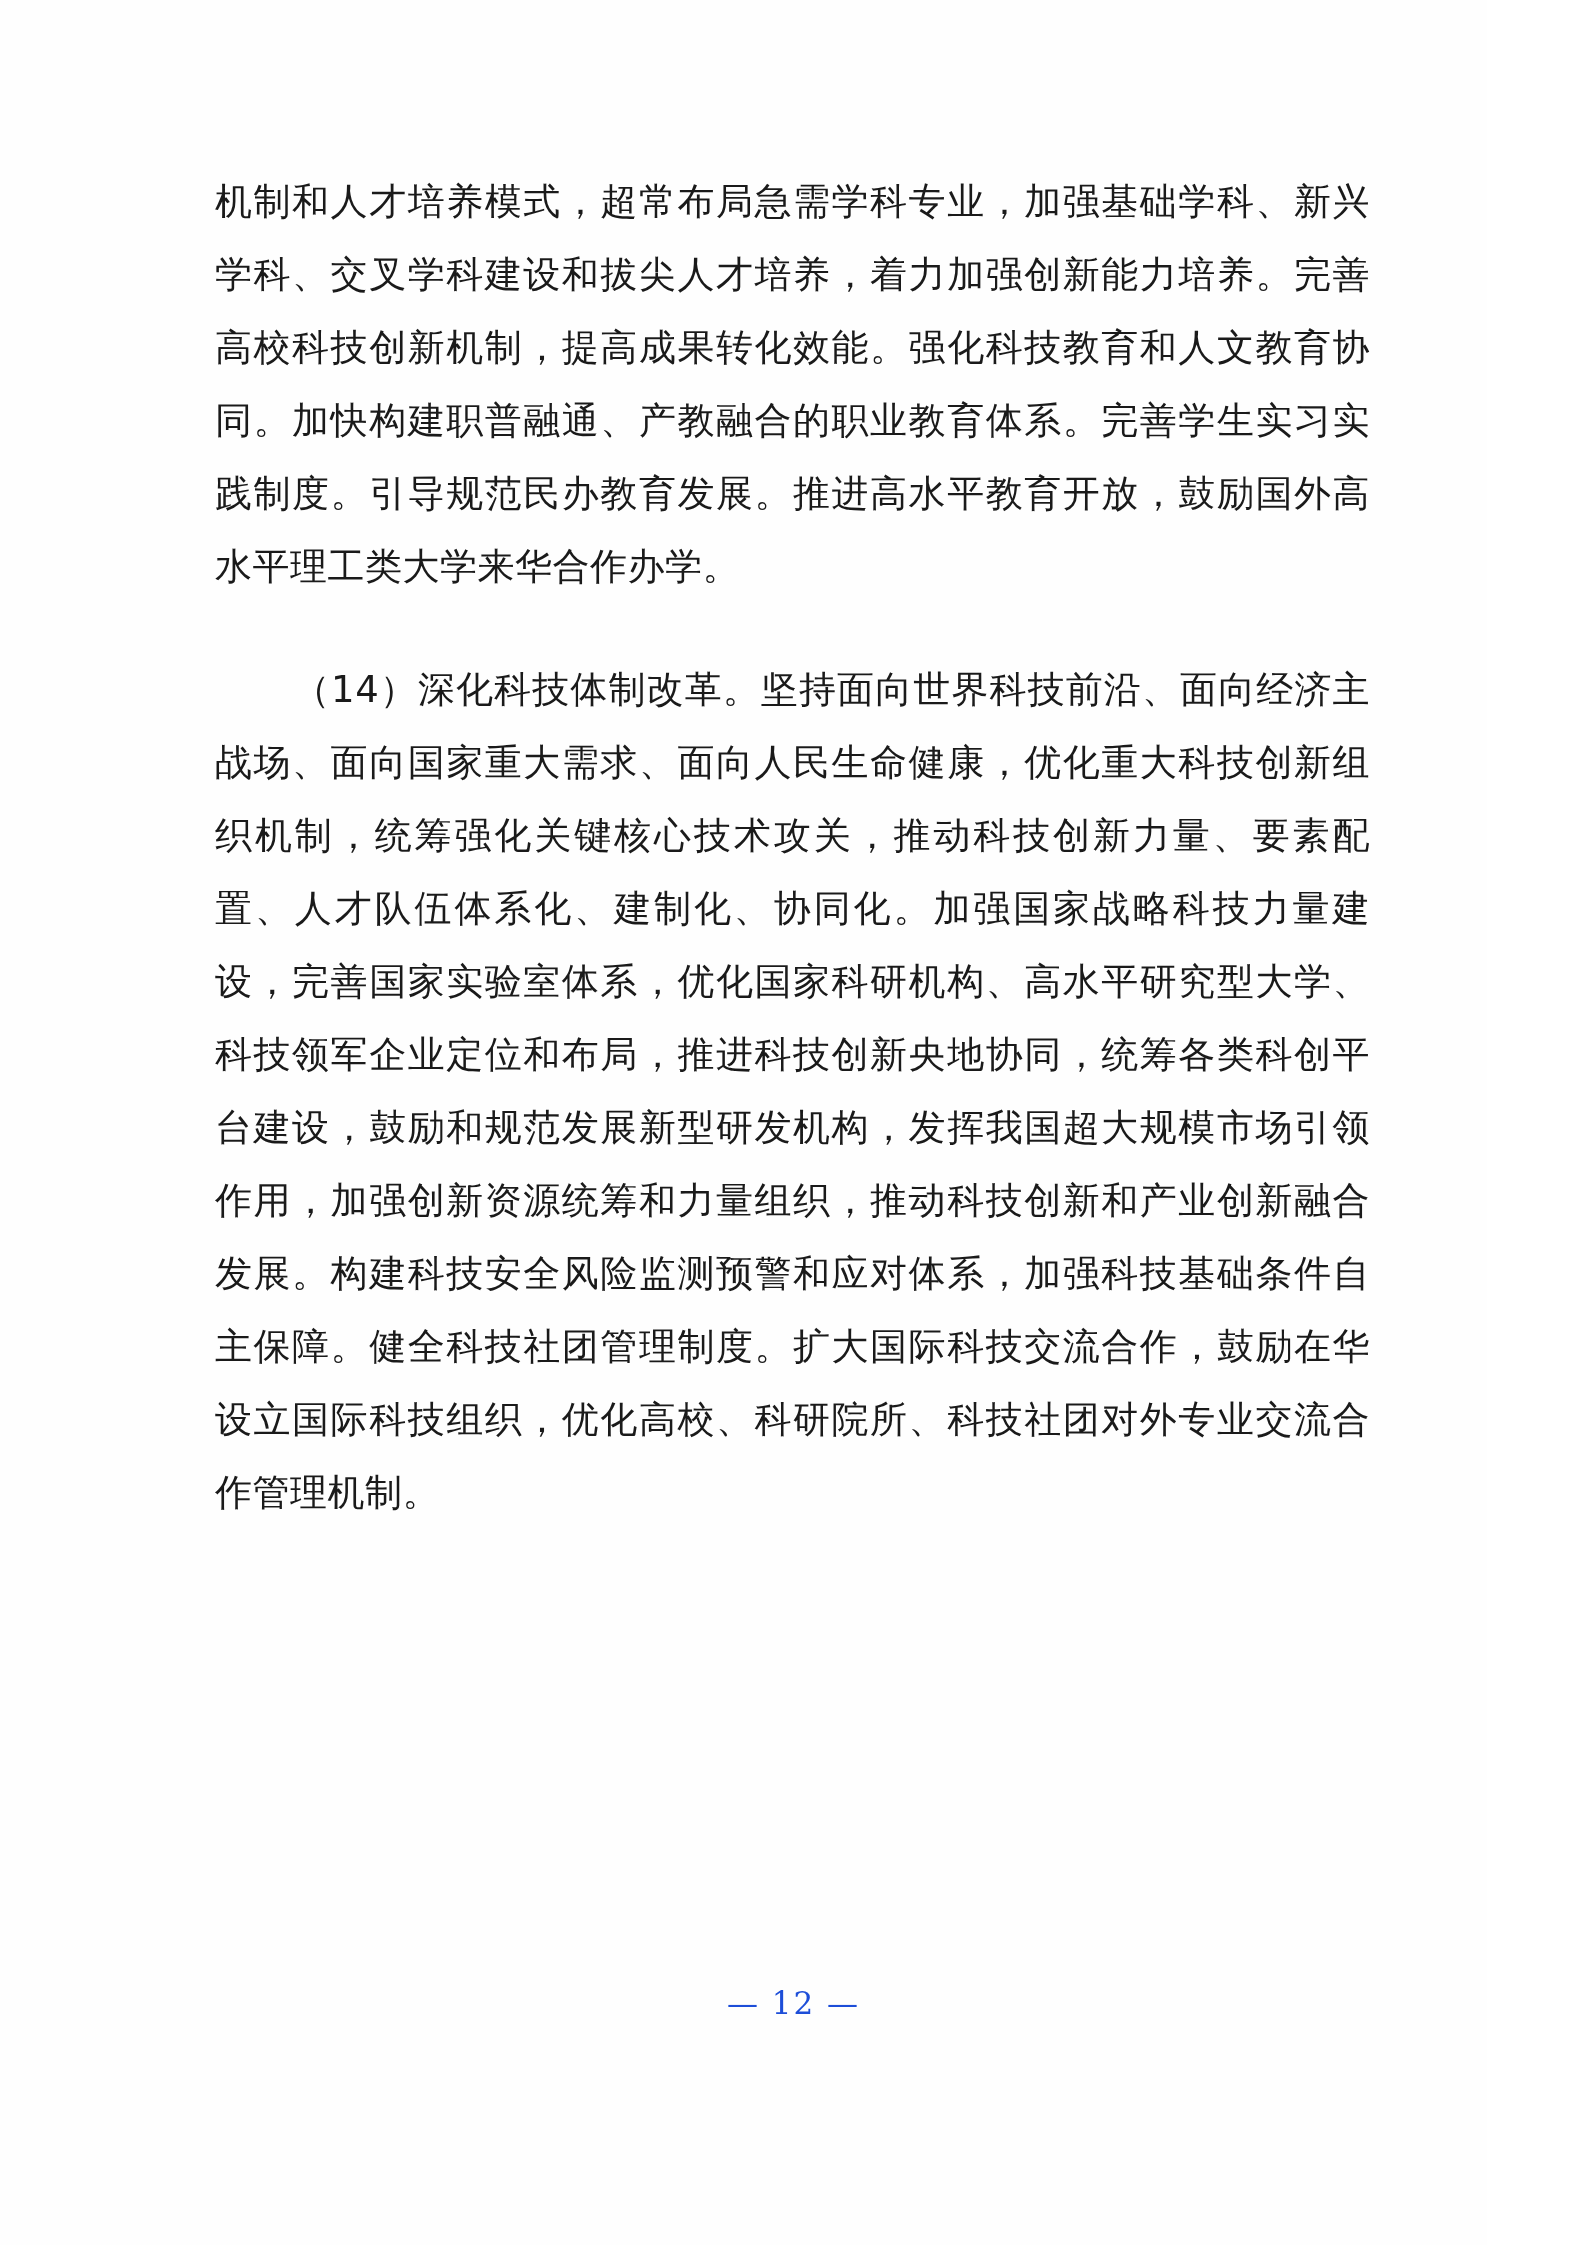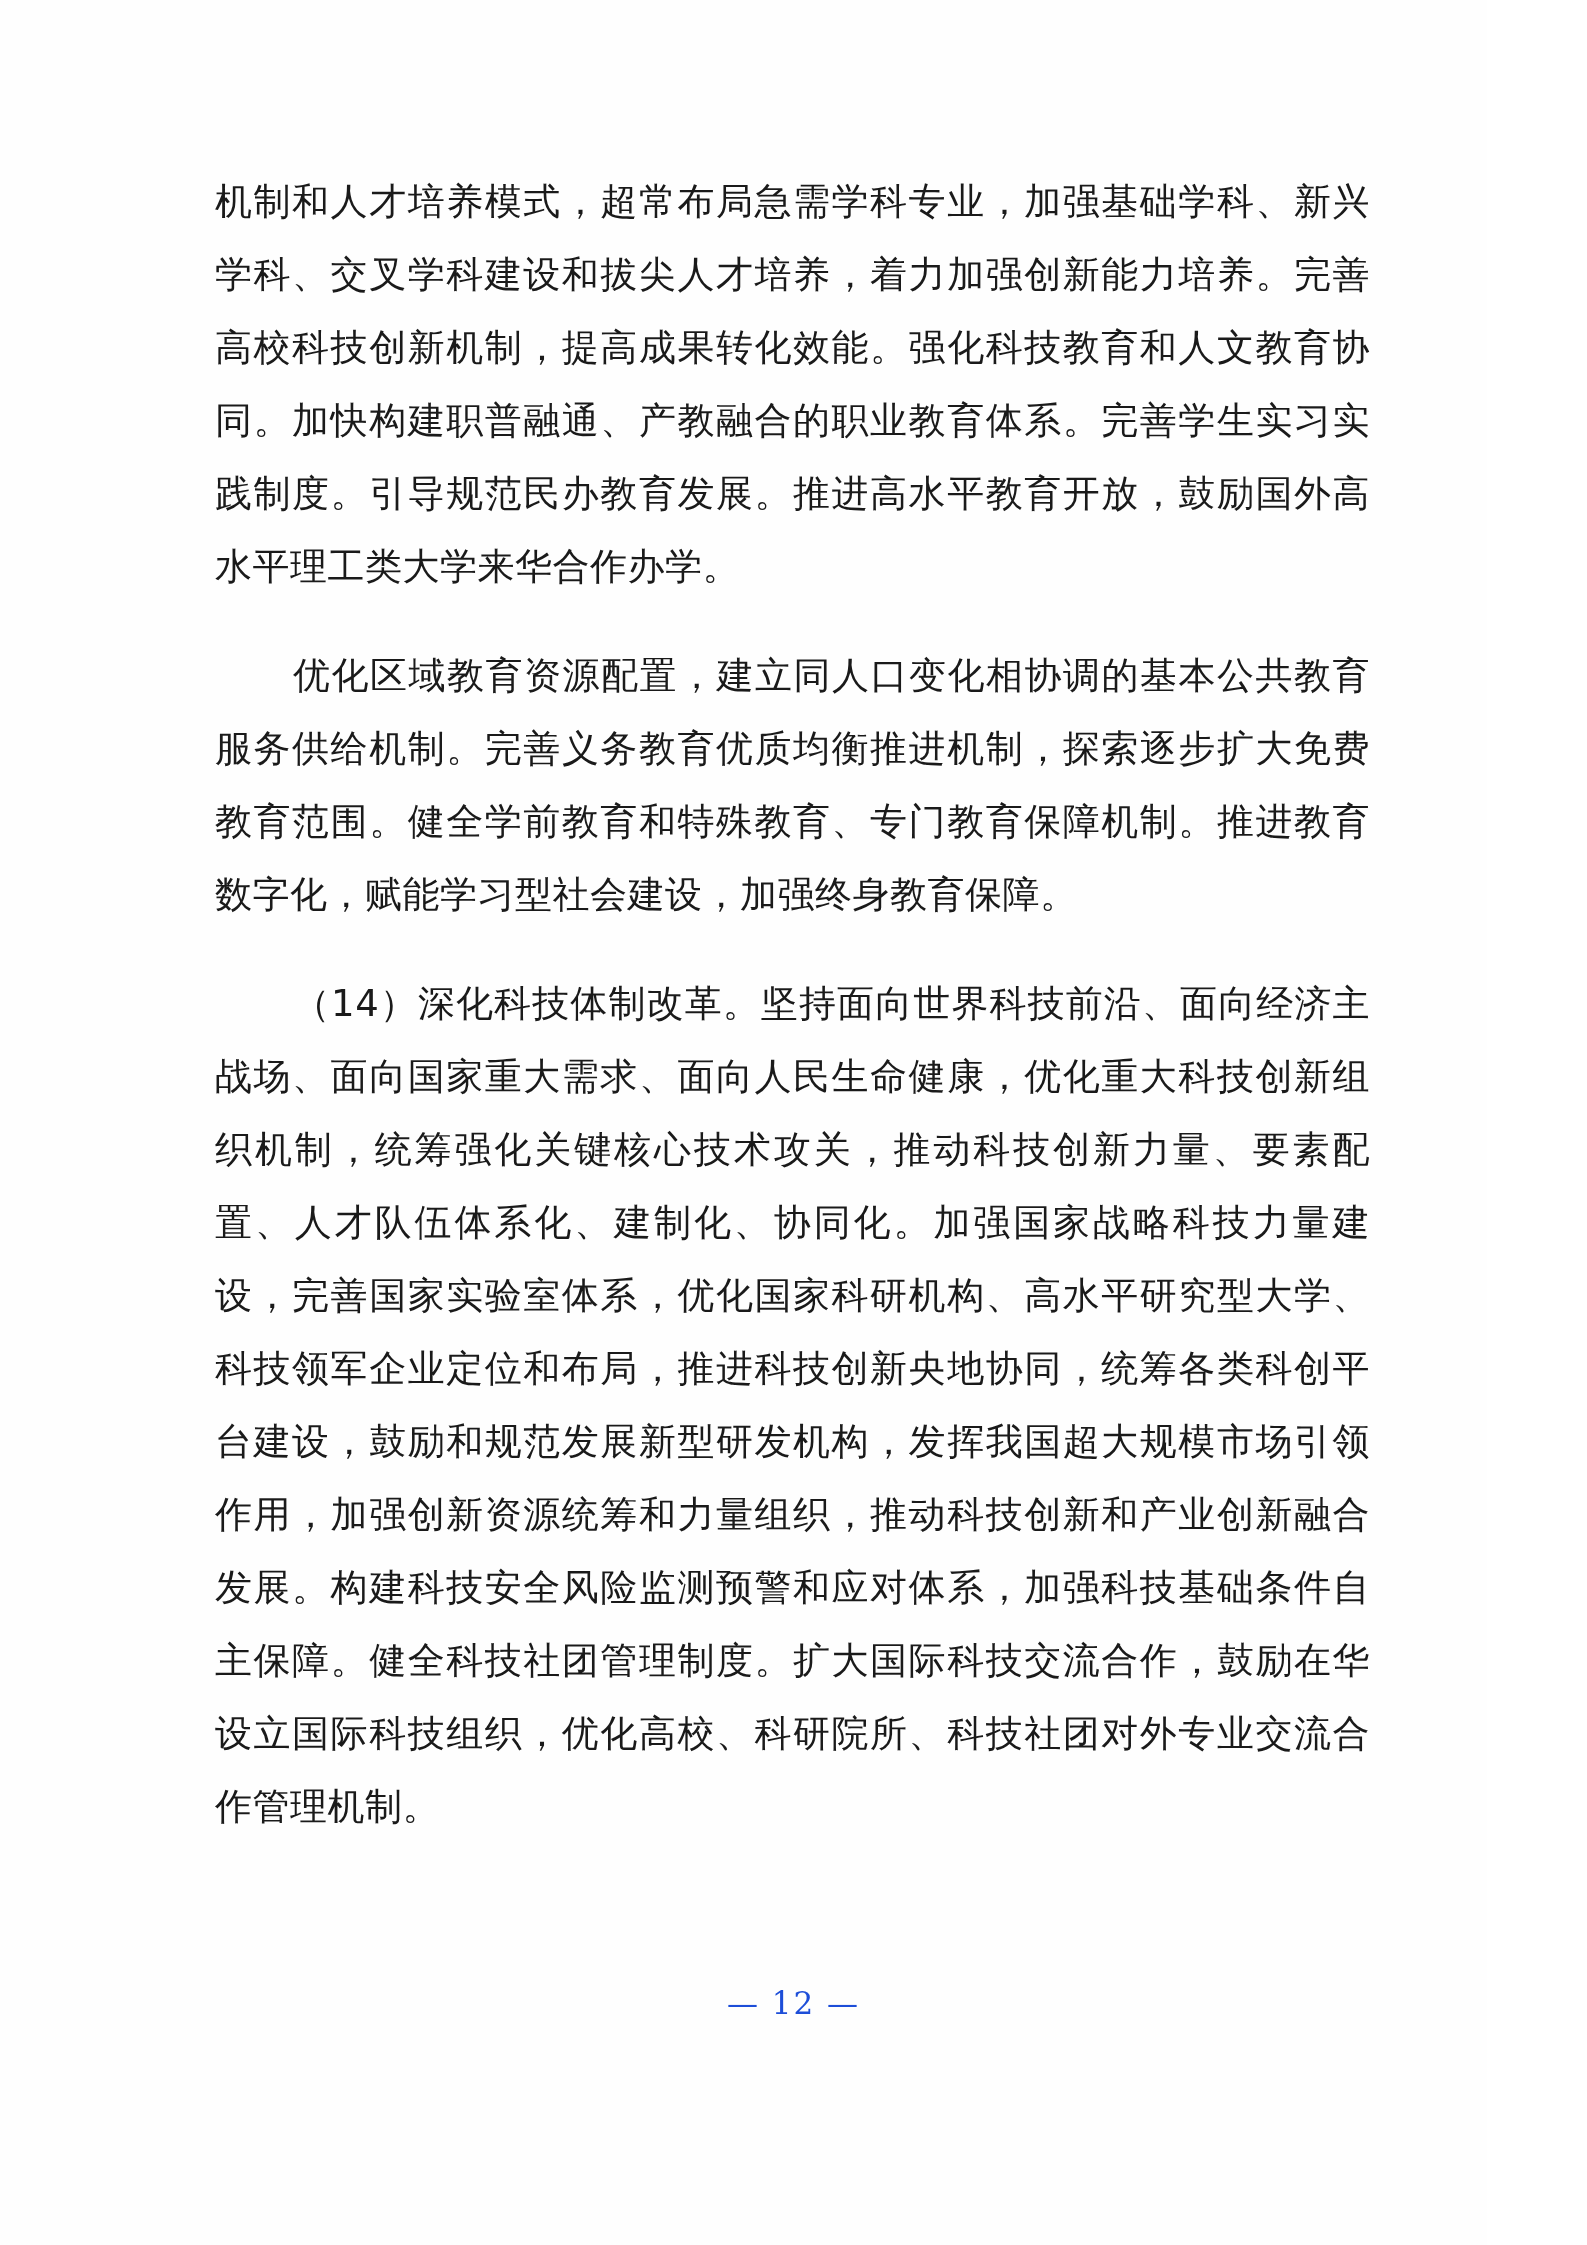--- a/index.html
+++ b/index.html
@@ -66,21 +66,20 @@
 <body>
 
 <div class="page">
 
   <div class="content">
 
     <p class="para first">机制和人才培养模式，超常布局急需学科专业，加强基础学科、新兴学科、交叉学科建设和拔尖人才培养，着力加强创新能力培养。完善高校科技创新机制，提高成果转化效能。强化科技教育和人文教育协同。加快构建职普融通、产教融合的职业教育体系。完善学生实习实践制度。引导规范民办教育发展。推进高水平教育开放，鼓励国外高水平理工类大学来华合作办学。</p>
 
     <div class="spacer-sm"></div>
 
-    <p class="para indent">优化区域教育资源配置，建立同人口变化相协调的基本公共教育服务供给机制。完善义务教育优质均衡推进机制，探索逐步扩大免费教育范围。健全学前教育和特殊教育、专门教育保障机制。推进教育数字化，赋能学习型社会建设，加强终身教育保障。</p>
 
     <div class="spacer-sm"></div>
 
     <p class="para indent">（14）深化科技体制改革。坚持面向世界科技前沿、面向经济主战场、面向国家重大需求、面向人民生命健康，优化重大科技创新组织机制，统筹强化关键核心技术攻关，推动科技创新力量、要素配置、人才队伍体系化、建制化、协同化。加强国家战略科技力量建设，完善国家实验室体系，优化国家科研机构、高水平研究型大学、科技领军企业定位和布局，推进科技创新央地协同，统筹各类科创平台建设，鼓励和规范发展新型研发机构，发挥我国超大规模市场引领作用，加强创新资源统筹和力量组织，推动科技创新和产业创新融合发展。构建科技安全风险监测预警和应对体系，加强科技基础条件自主保障。健全科技社团管理制度。扩大国际科技交流合作，鼓励在华设立国际科技组织，优化高校、科研院所、科技社团对外专业交流合作管理机制。</p>
 
   </div>
 
   <div class="footer">
     <span class="page-number">— 12 —</span>
   </div>

